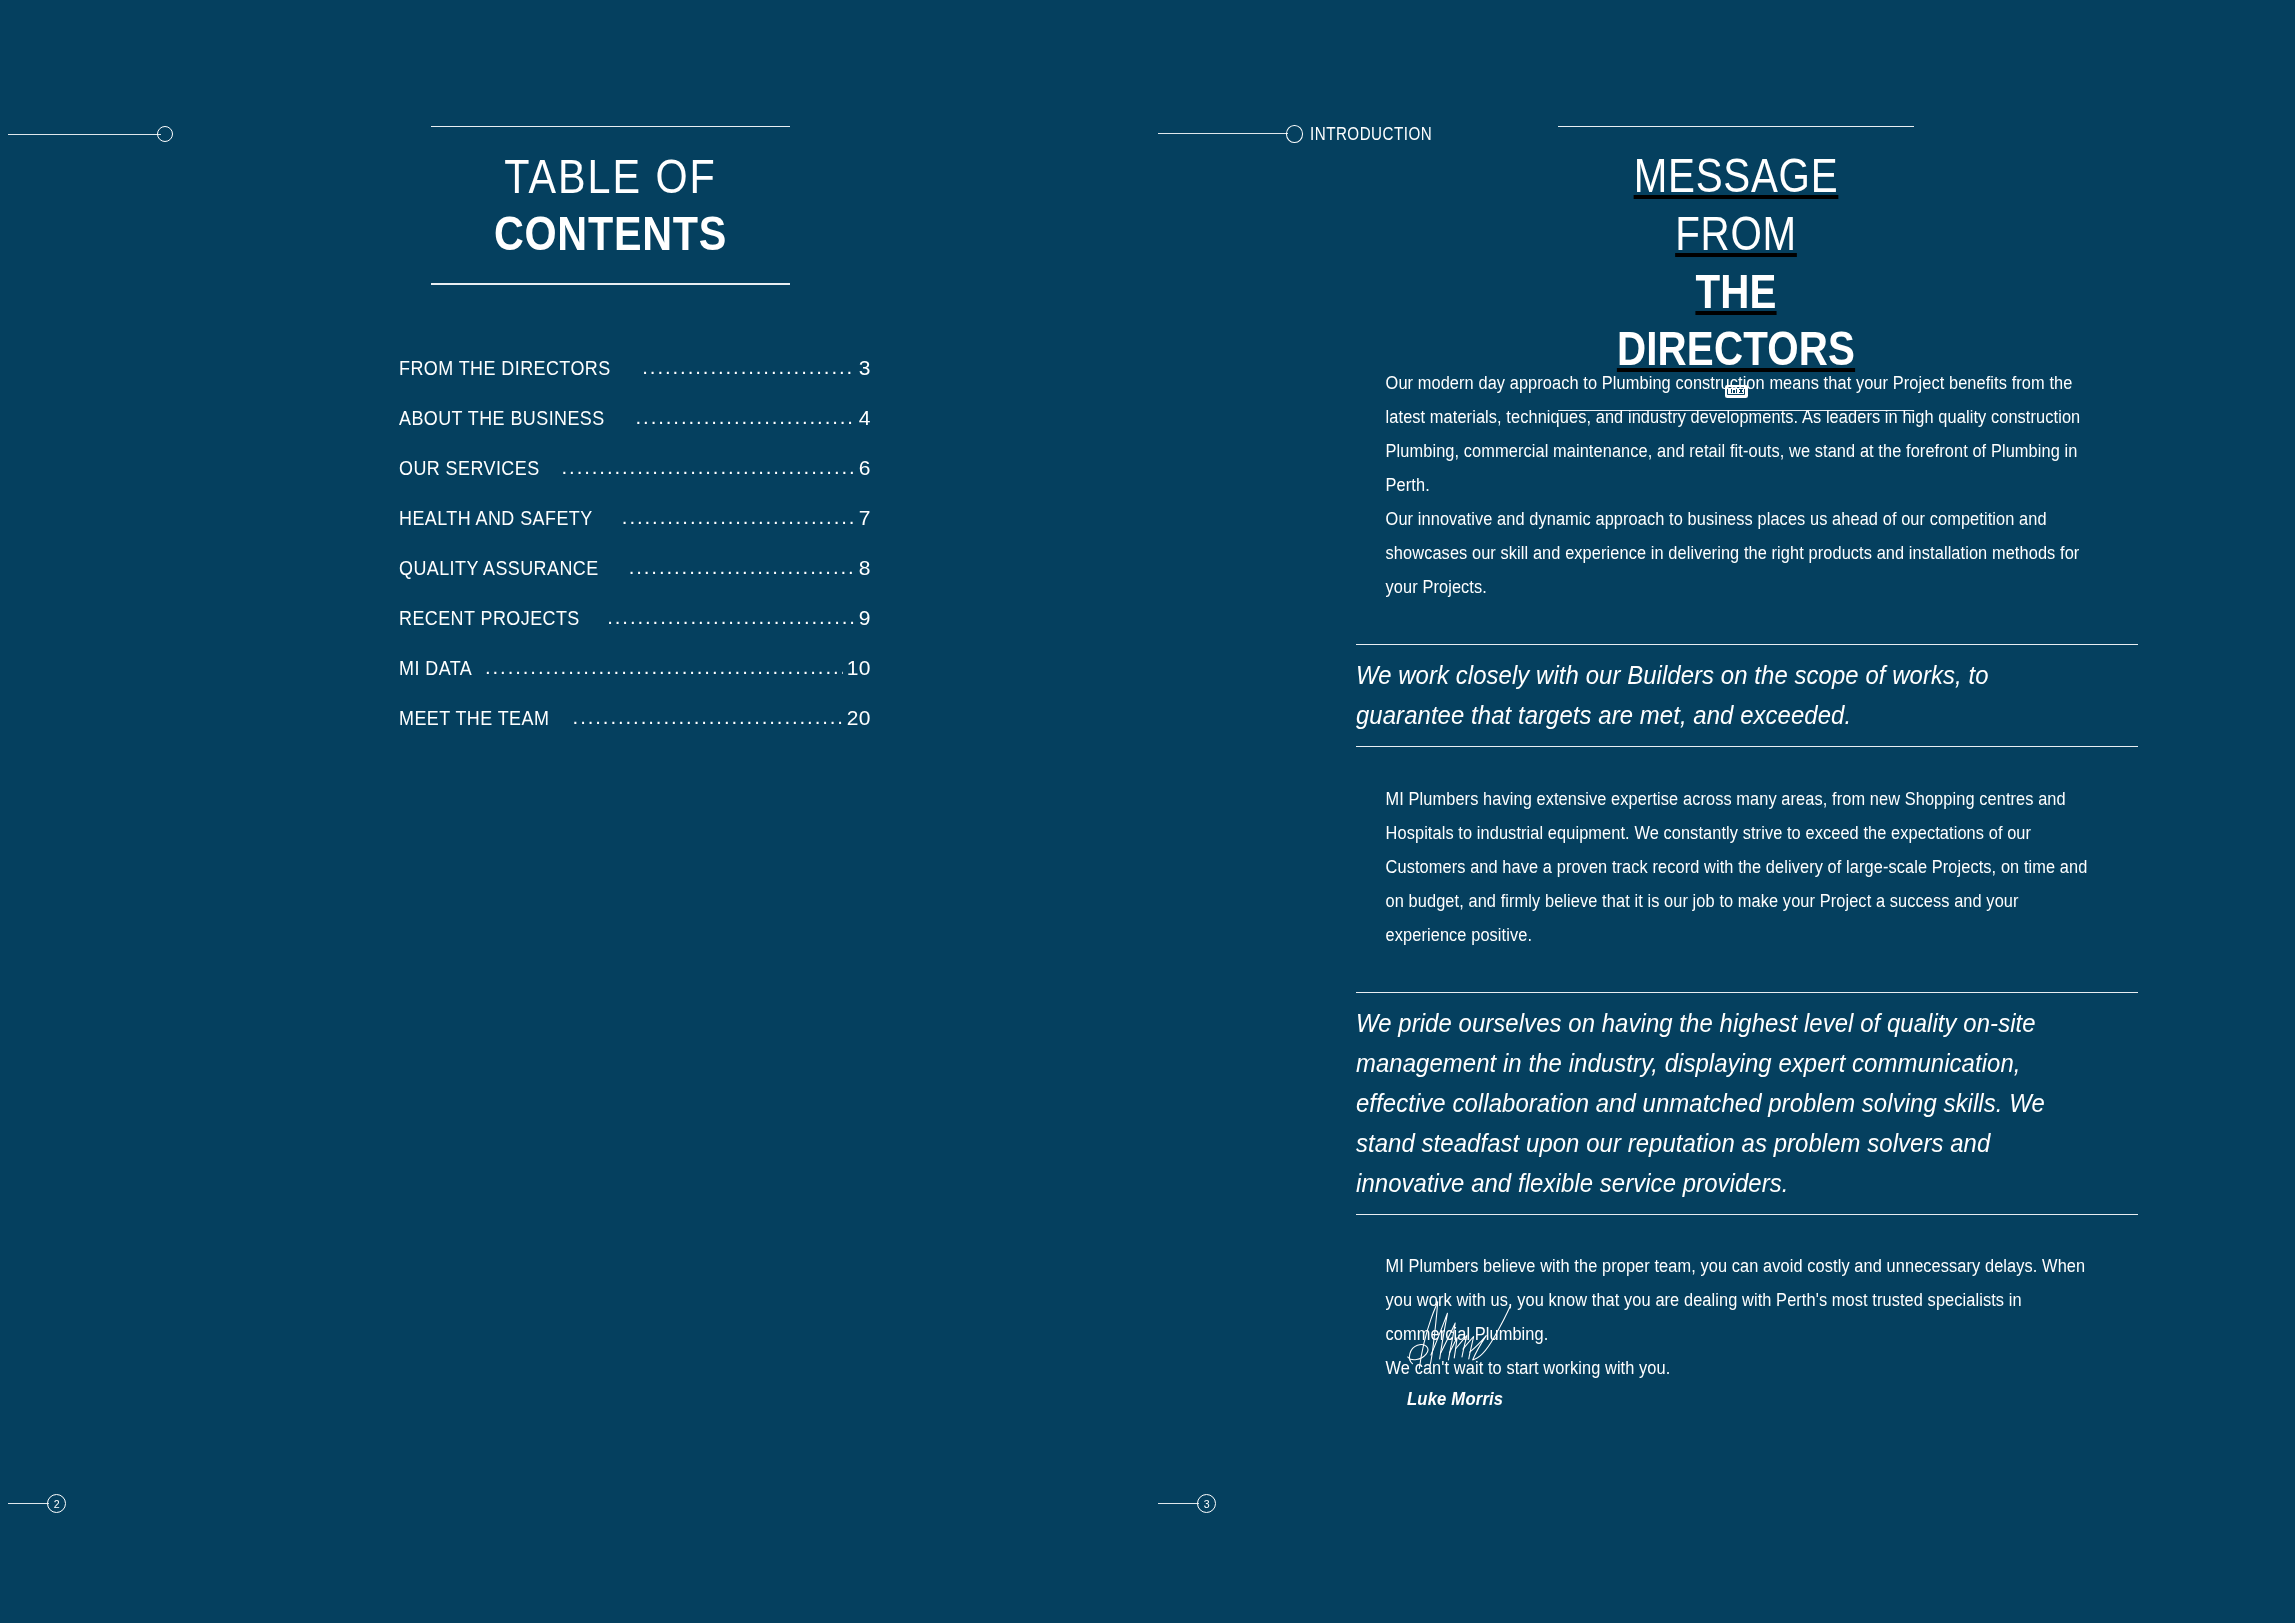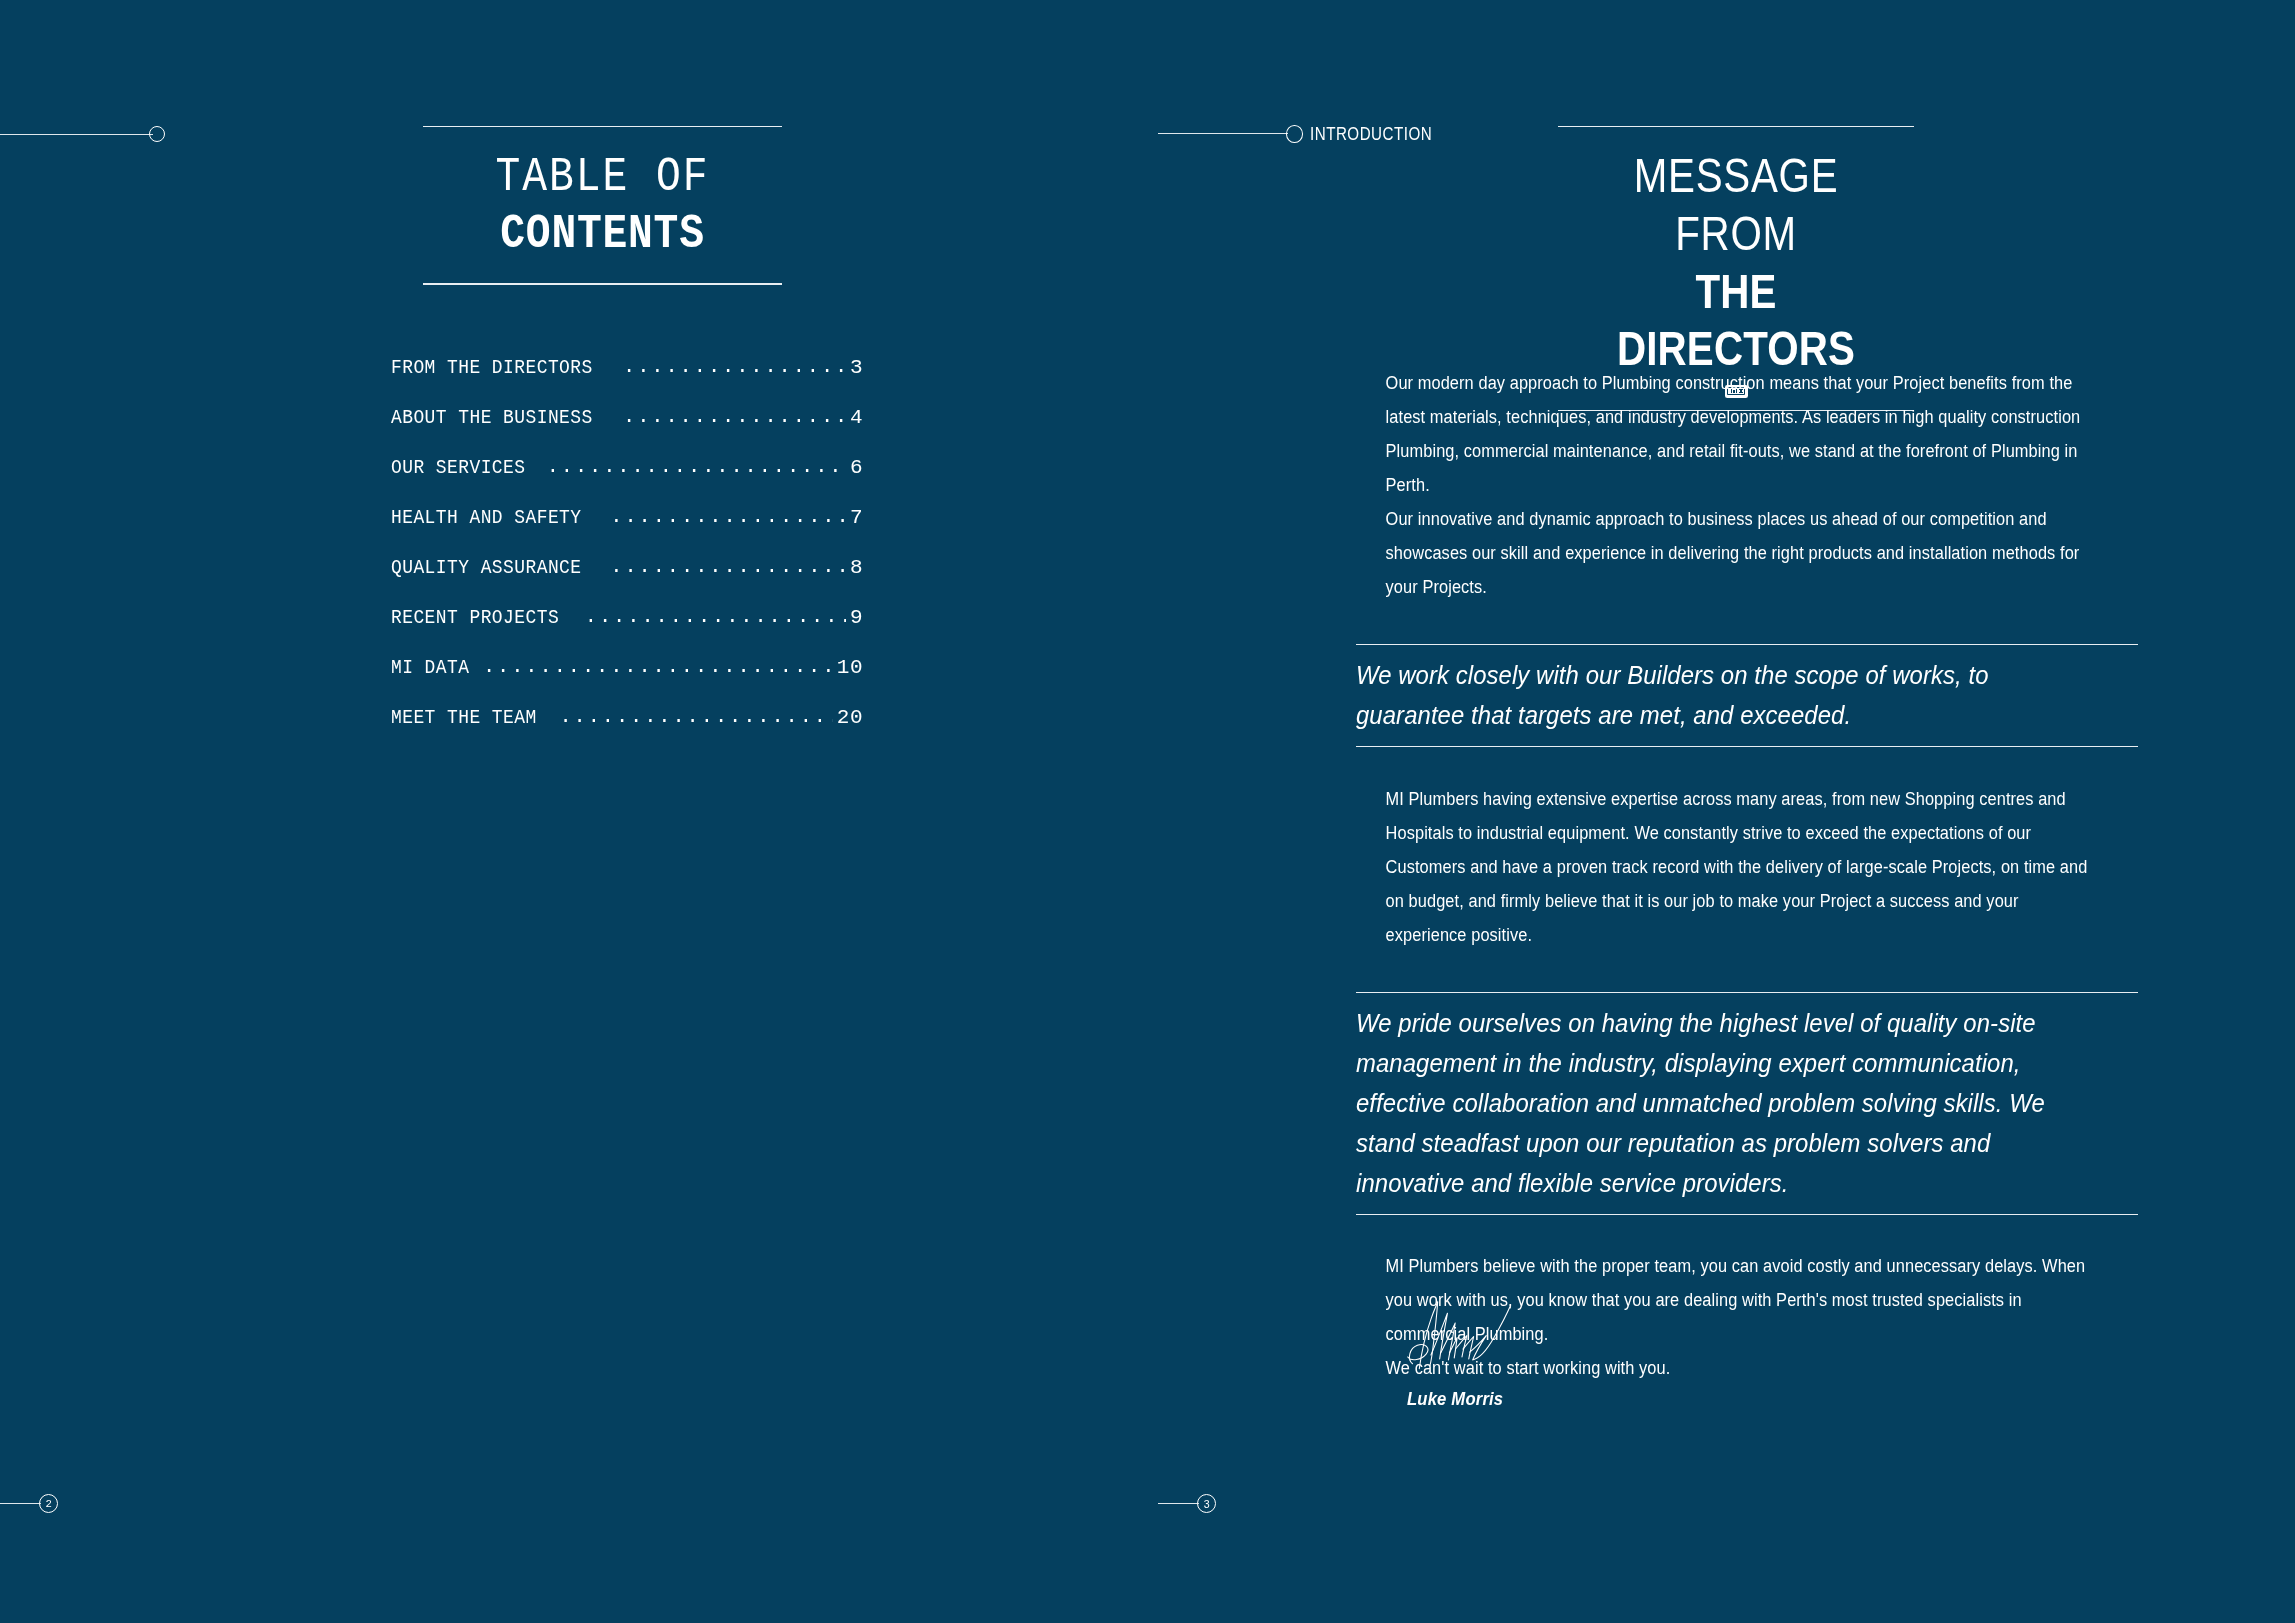--- a/index.html
+++ b/index.html
@@ -28,21 +28,21 @@
   .rule-thin { height:0.9px; background:#dfe7ec; }
 
   .ring {
     position:absolute;
     border:1.4px solid #ffffff;
     border-radius:50%;
     background:transparent;
   }
 
   
-  .page-left  { position:absolute; left:0;    top:0; width:1148px; height:1623px;font-family:Liberation Mono, monospace; }
+  .page-left  { position:absolute; left:8px;    top:0; width:1148px; height:1623px; }
 
   
   .lead-line-left { left:0; top:134px; width:153px; }
   .lead-ring-left { left:149px; top:126px; width:16px; height:16px; }
 
   
   .toc-head {
     position:absolute;
     left:423px;
     top:126px;
@@ -122,20 +122,21 @@
     transform-origin:left top;
     font-weight:400;
   }
 
   .dir-head {
     position:absolute;
     left:1558px;
     top:126px;
     width:356px;
     text-align:center;
+    text-decoration:underline;
   }
   .dir-head .hr-top,
   .dir-head .hr-bot { width:100%; height:1.4px; background:#e9eef2; }
   .dir-head .title-light {
     font-size:48px;
     letter-spacing:0.9px;
     color:#ffffff;
     font-weight:300;
     line-height:1.22;
     padding-top:19.4px;

